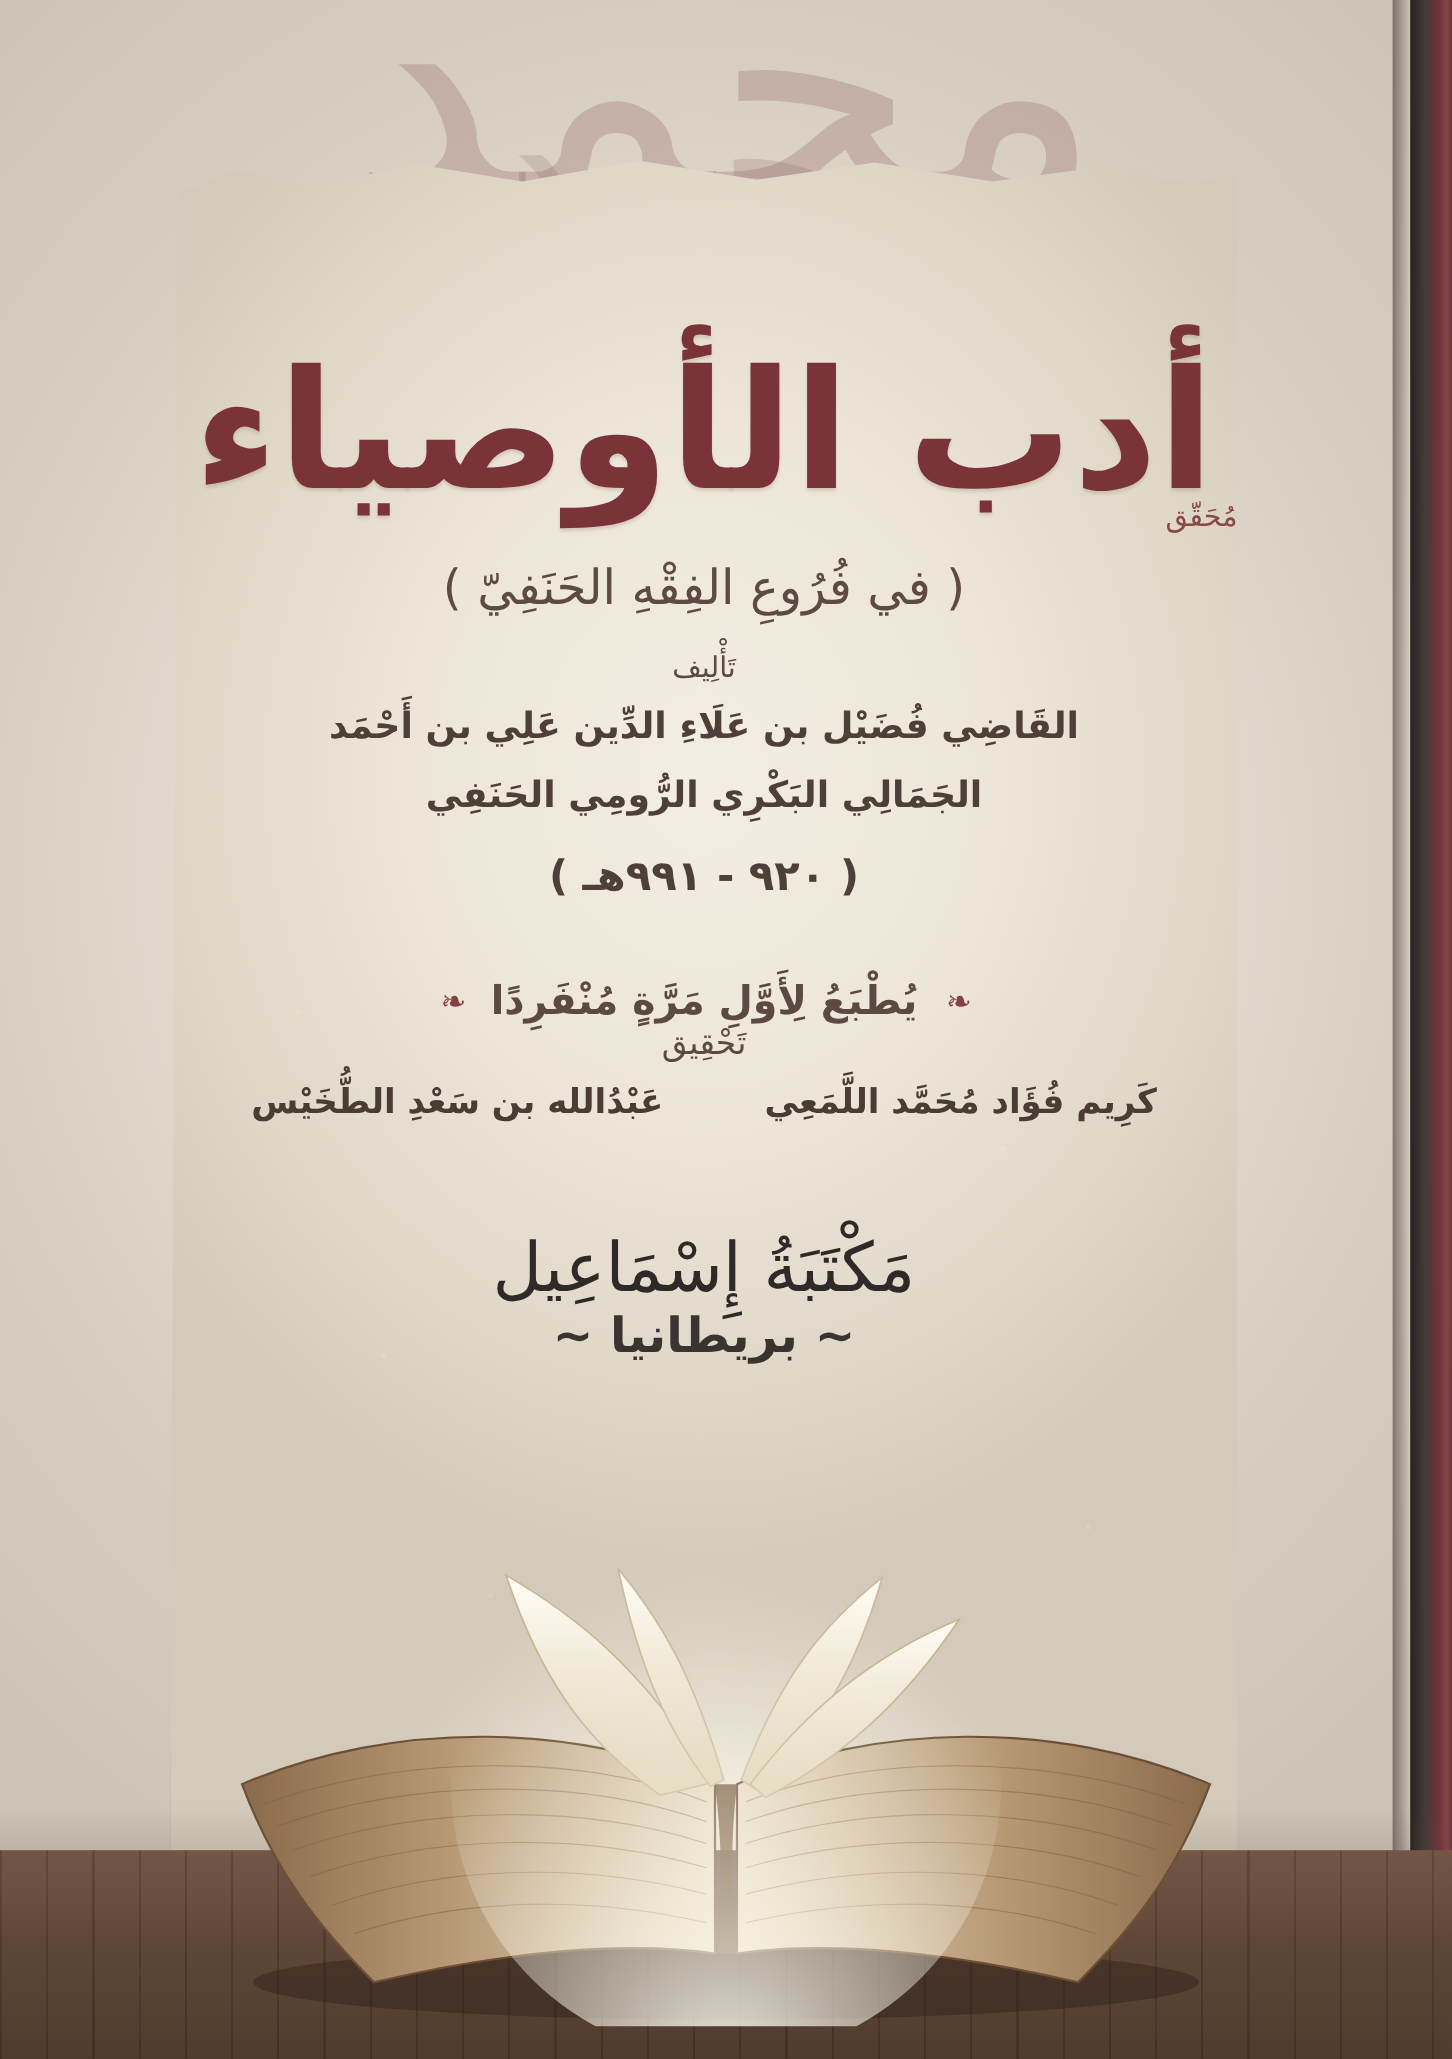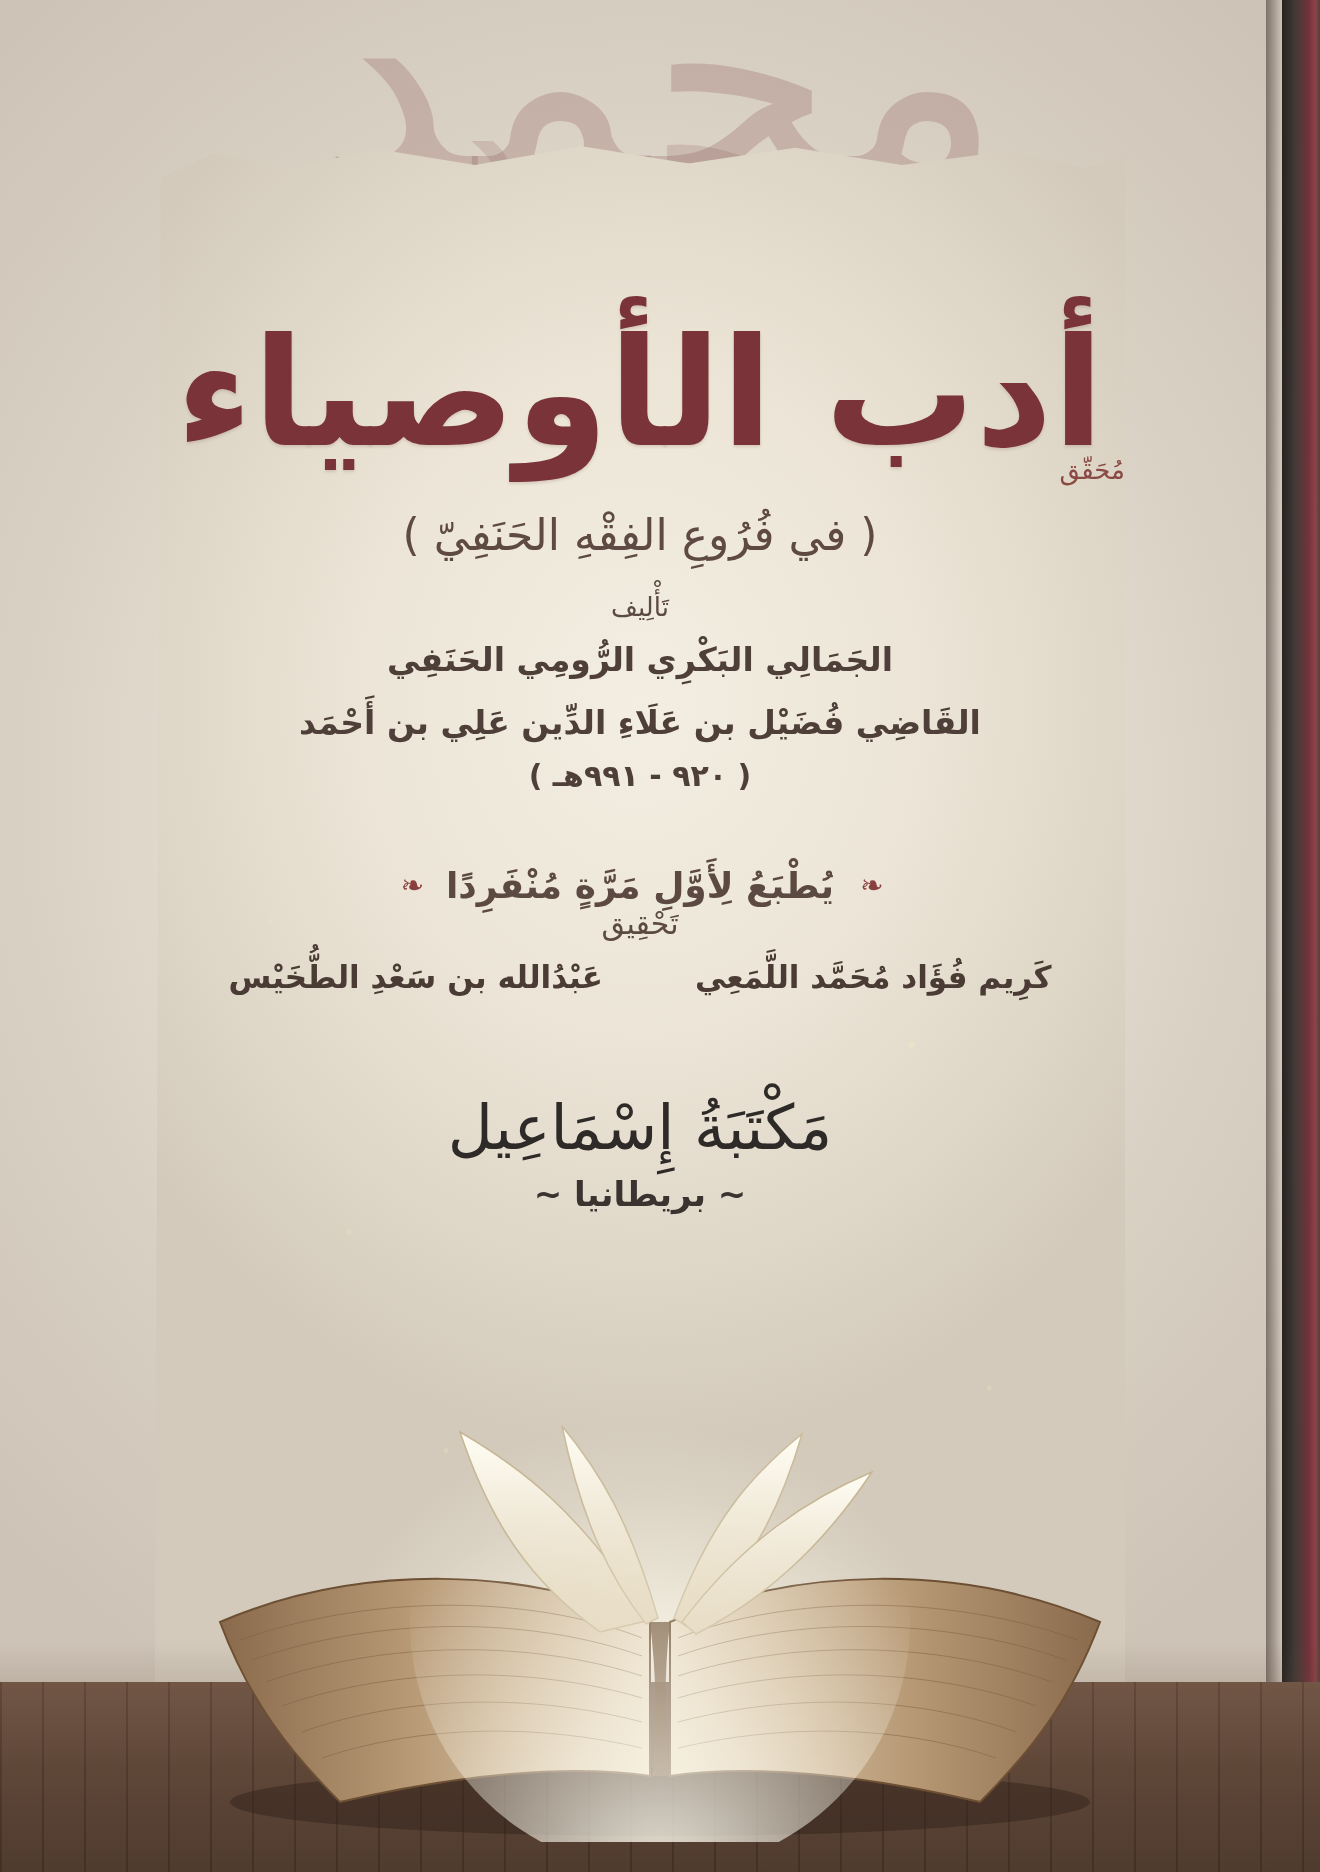--- a/index.html
+++ b/index.html
@@ -143,22 +143,22 @@
     color: #5b4a42;
   }
   .author-line {
     margin-top: 12px;
     font-size: 33px;
     color: #4f3f39;
     line-height: 1.55;
     font-weight: bold;
   }
   .author-dates {
-    margin-top: 10px;
-    font-size: 30px;
+    margin-top: 26px;
+    font-size: 38px;
     color: #4f3f39;
     font-weight: bold;
   }
   .first-print {
     margin-top: 72px;
     font-size: 36px;
     color: #5c4a42;
     font-weight: bold;
     display: flex;
     align-items: center;
@@ -188,22 +188,22 @@
   .publisher {
     margin-top: 96px;
     font-size: 62px;
     color: #2e2a28;
     font-weight: normal;
     letter-spacing: -1px;
     position: relative;
     z-index: 6;
   }
   .publisher-country {
-    margin-top: 10px;
-    font-size: 34px;
+    margin-top: 0;
+    font-size: 44px;
     color: #3a3330;
     font-weight: bold;
     position: relative;
     z-index: 6;
   }
 
   
   .book {
     position: absolute;
     left: 50%;
@@ -242,22 +242,22 @@
     <div class="paper-glow"></div>
 
     <div class="content">
 
       <div class="main-title">أدب الأوصياء</div>
       <div class="title-mark">مُحَقّق</div>
 
       <div class="subtitle">( في فُرُوعِ الفِقْهِ الحَنَفِيّ )</div>
 
       <div class="author-label">تَأْلِيف</div>
+      <div class="author-line">القَاضِي فُضَيْل بن عَلَاءِ الدِّين عَلِي بن أَحْمَد</div>
       <div class="author-line">الجَمَالِي البَكْرِي الرُّومِي الحَنَفِي</div>
-      <div class="author-line">القَاضِي فُضَيْل بن عَلَاءِ الدِّين عَلِي بن أَحْمَد</div>
       <div class="author-dates">( ٩٢٠ - ٩٩١هـ )</div>
 
       <div class="first-print">
         <span class="orn">❧</span>
         <span>يُطْبَعُ لِأَوَّلِ مَرَّةٍ مُنْفَرِدًا</span>
         <span class="orn">❧</span>
       </div>
 
       <div class="editor-label">تَحْقِيق</div>
       <div class="editors">

